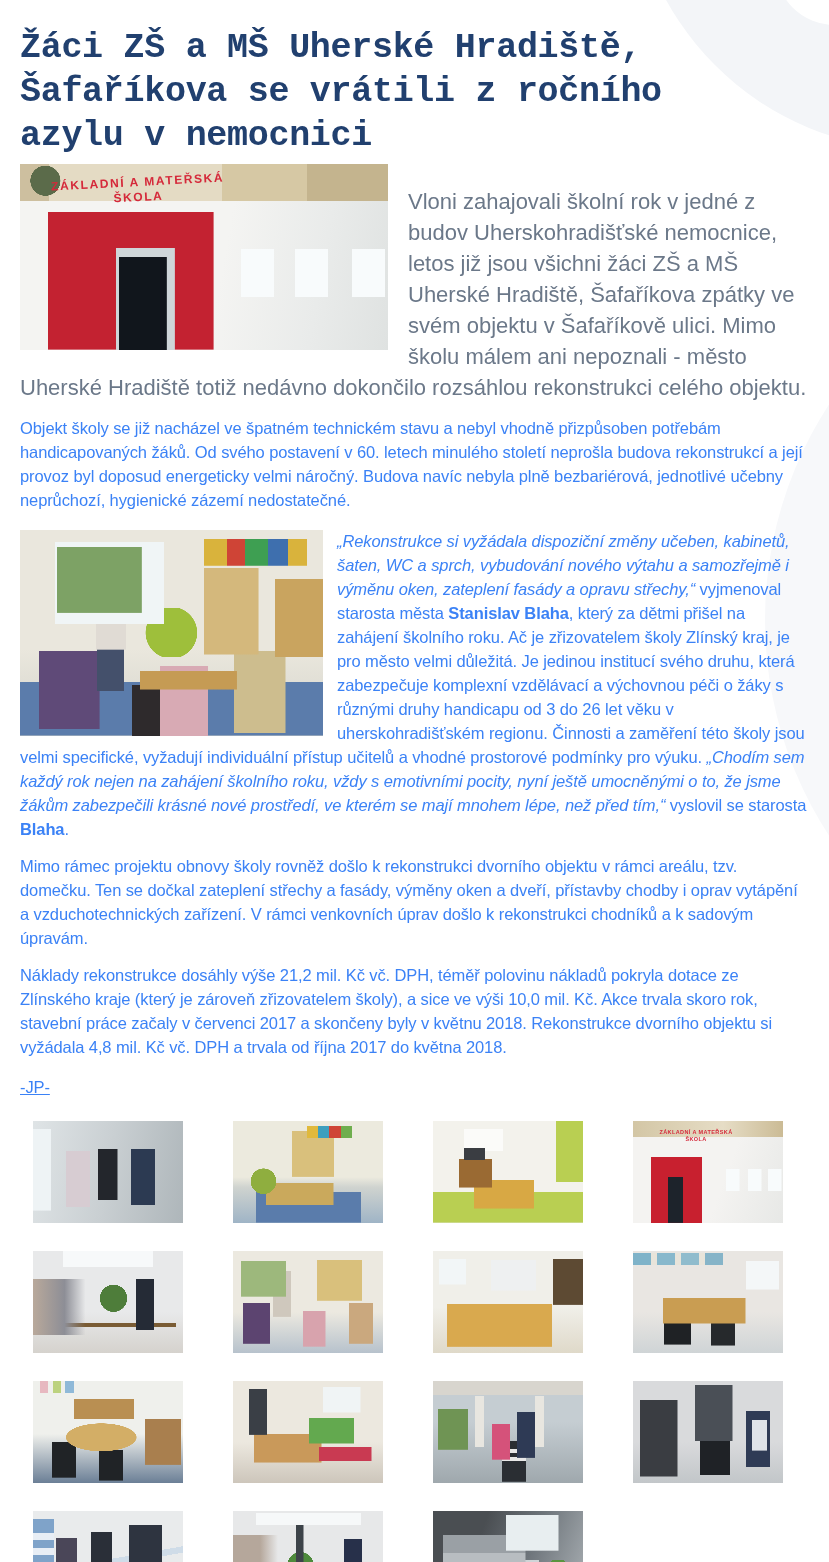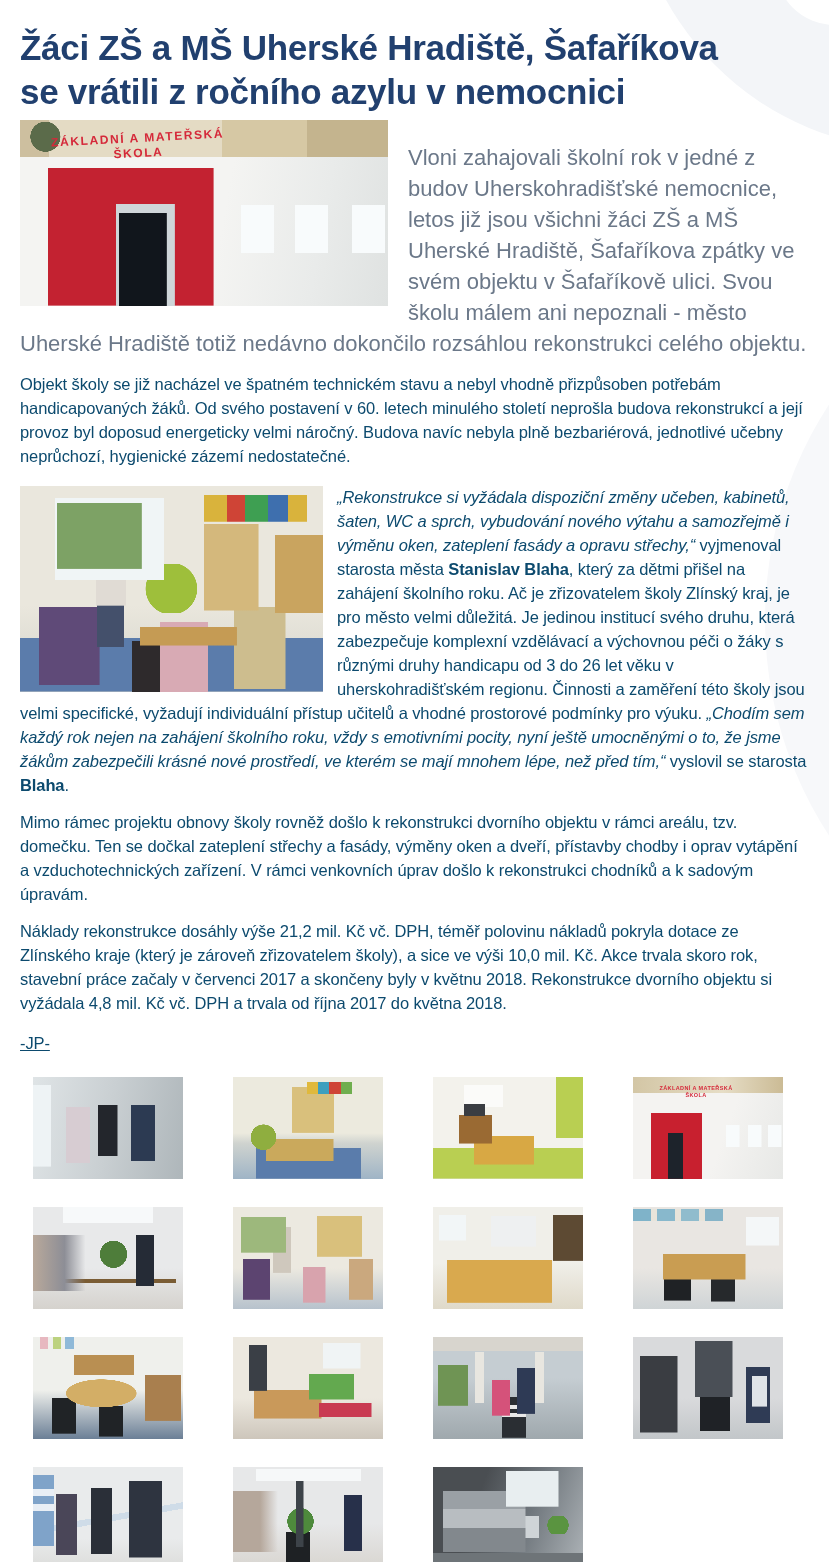--- a/index.html
+++ b/index.html
@@ -12,20 +12,21 @@
   .deco-blob  { position:absolute; top:-430px; left:630px;  width:580px; height:580px; border-radius:50%; background:#f3f5f8; }
   .deco-bite  { position:absolute; top:-95px;  left:775px;  width:120px; height:120px; border-radius:50%; background:#ffffff; }
   .deco-side  { position:absolute; top:225px;  left:765px;  width:790px; height:790px; border-radius:50%; background:#f7f8fa; }
 
   .article { position:relative; z-index:1; padding:0 20px; }
 
   h1.title {
     margin:26px 0 0; max-width:700px;
     font-size:35px; line-height:44px; font-weight:bold; color:#21406f;
     letter-spacing:-0.3px;
+    font-family:Liberation Mono, monospace;
   }
 
   .lead-block, .quote-block { display:flow-root; }
 
   .photo { float:left; position:relative; overflow:hidden; }
   .photo-1 { width:368px; height:186px; margin:6px 20px 6px 0; }
   .photo-2 { width:303px; height:206px; margin:5px 14px 6px 0; }
 
   .sign {
     position:absolute; left:4%; top:6%; width:56%;
@@ -34,21 +35,21 @@
     transform:rotate(-3deg);
   }
 
   .lead {
     margin:28px 0 0;
     font-size:22px; line-height:31px; color:#6b7889;
   }
 
   .body-p {
     margin:13px 0;
-    font-size:16.5px; line-height:24px; color:#0c4a6e; letter-spacing:-0.1px;
+    font-size:16.5px; line-height:24px; color:#3b82f6; letter-spacing:-0.1px;
   }
   .quote-p { margin:4px 0 0; }
   .seg-italic { font-style:italic; }
   .seg-bold   { font-weight:bold; }
 
   .sig { margin:16px 0 8px;text-decoration:underline; }
 
   .gallery {
     display:grid; grid-template-columns:repeat(4,150px);
     gap:28px 50px; margin:22px 0 0 13px;
@@ -72,21 +73,21 @@
 
     <h1 class="title">Žáci ZŠ a MŠ Uherské Hradiště, Šafaříkova se vrátili z ročního azylu v nemocnici</h1>
 
     <div class="lead-block">
       <figure class="photo photo-1" style="margin-left: 0px; background: linear-gradient(rgb(17, 22, 28), rgb(17, 22, 28)) 31% 100% / 13% 50% no-repeat, linear-gradient(rgb(207, 214, 217), rgb(207, 214, 217)) 31% 100% / 16% 55% no-repeat, linear-gradient(rgb(195, 34, 49), rgb(195, 34, 49)) 14% 100% / 45% 74% no-repeat, linear-gradient(rgb(248, 251, 252), rgb(248, 251, 252)) 66% 62% / 9% 26% no-repeat, linear-gradient(rgb(248, 251, 252), rgb(248, 251, 252)) 82% 62% / 9% 26% no-repeat, linear-gradient(rgb(248, 251, 252), rgb(248, 251, 252)) 99% 62% / 9% 26% no-repeat, radial-gradient(circle, rgb(91, 107, 74) 60%, transparent 61%) 2% 0px / 10% 18% no-repeat, linear-gradient(90deg, rgb(205, 191, 159) 0%, rgb(205, 191, 159) 8%, rgb(228, 219, 196) 8%, rgb(228, 219, 196) 55%, rgb(214, 200, 164) 55%, rgb(214, 200, 164) 78%, rgb(196, 180, 142) 78%) 0px 0px / 100% 20% no-repeat, linear-gradient(100deg, rgb(244, 244, 242) 0%, rgb(244, 244, 242) 55%, rgb(233, 235, 234) 80%, rgb(223, 226, 225) 100%) 0px 0px / 100% 100% no-repeat;">
         <div class="sign">
           <div>ZÁKLADNÍ A MATEŘSKÁ</div>
           <div>ŠKOLA</div>
         </div>
       </figure>
-      <p class="lead">Vloni zahajovali školní rok v jedné z budov Uherskohradišťské nemocnice, letos již jsou všichni žáci ZŠ a MŠ Uherské Hradiště, Šafaříkova zpátky ve svém objektu v Šafaříkově ulici. Svou školu málem ani nepoznali - město Uherské Hradiště totiž nedávno dokončilo rozsáhlou rekonstrukci celého objektu.</p>
+      <p class="lead">Vloni zahajovali školní rok v jedné z budov Uherskohradišťské nemocnice, letos již jsou všichni žáci ZŠ a MŠ Uherské Hradiště, Šafaříkova zpátky ve svém objektu v Šafaříkově ulici. Mimo školu málem ani nepoznali - město Uherské Hradiště totiž nedávno dokončilo rozsáhlou rekonstrukci celého objektu.</p>
     </div>
 
     <p class="body-p">Objekt školy se již nacházel ve špatném technickém stavu a nebyl vhodně přizpůsoben potřebám handicapovaných žáků. Od svého postavení v 60. letech minulého století neprošla budova rekonstrukcí a její provoz byl doposud energeticky velmi náročný. Budova navíc nebyla plně bezbariérová, jednotlivé učebny neprůchozí, hygienické zázemí nedostatečné.</p>
 
     <div class="quote-block">
       <figure class="photo photo-2" style="background: linear-gradient(90deg, rgb(217, 179, 60) 0%, rgb(217, 179, 60) 22%, rgb(207, 68, 54) 22%, rgb(207, 68, 54) 40%, rgb(62, 159, 82) 40%, rgb(62, 159, 82) 62%, rgb(62, 111, 174) 62%, rgb(62, 111, 174) 82%, rgb(217, 179, 60) 82%) 92% 5% / 34% 13% no-repeat, linear-gradient(rgb(125, 162, 101), rgb(125, 162, 101)) 17% 12% / 28% 32% no-repeat, linear-gradient(rgb(240, 245, 246), rgb(240, 245, 246)) 18% 10% / 36% 40% no-repeat, linear-gradient(rgb(212, 184, 124), rgb(212, 184, 124)) 74% 32% / 18% 42% no-repeat, linear-gradient(rgb(201, 164, 95), rgb(201, 164, 95)) 100% 38% / 16% 38% no-repeat, linear-gradient(rgb(224, 219, 212), rgb(224, 219, 212)) 28% 42% / 10% 28% no-repeat, linear-gradient(rgb(68, 80, 107), rgb(68, 80, 107)) 28% 72% / 9% 22% no-repeat, radial-gradient(circle, rgb(158, 191, 59) 55%, transparent 56%) 50% 50% / 26% 24% no-repeat, linear-gradient(rgb(197, 155, 84), rgb(197, 155, 84)) 58% 75% / 32% 9% no-repeat, linear-gradient(rgb(95, 74, 120), rgb(95, 74, 120)) 8% 95% / 20% 38% no-repeat, linear-gradient(rgb(216, 170, 180), rgb(216, 170, 180)) 55% 100% / 16% 34% no-repeat, linear-gradient(rgb(205, 189, 142), rgb(205, 189, 142)) 85% 98% / 17% 40% no-repeat, linear-gradient(rgb(46, 42, 44), rgb(46, 42, 44)) 42% 100% / 12% 25% no-repeat, linear-gradient(rgb(91, 124, 171), rgb(91, 124, 171)) 0px 100% / 100% 26% no-repeat, linear-gradient(rgb(234, 231, 221) 0%, rgb(234, 231, 221) 58%, rgb(211, 211, 203) 100%) 0px 0px / 100% 100% no-repeat;"></figure>
       <p class="body-p quote-p"><span class="seg-italic">„Rekonstrukce si vyžádala dispoziční změny učeben, kabinetů, šaten, WC a sprch, vybudování nového výtahu a samozřejmě i výměnu oken, zateplení fasády a opravu střechy,“ </span><span>vyjmenoval starosta města </span><span class="seg-bold">Stanislav Blaha</span><span>, který za dětmi přišel na zahájení školního roku. Ač je zřizovatelem školy Zlínský kraj, je pro město velmi důležitá.  Je jedinou institucí svého druhu, která zabezpečuje komplexní vzdělávací a výchovnou péči o žáky s různými druhy handicapu od 3 do 26 let věku v uherskohradišťském regionu. Činnosti a zaměření této školy jsou velmi specifické, vyžadují individuální přístup učitelů a vhodné prostorové podmínky pro výuku. </span><span class="seg-italic">„Chodím sem každý rok nejen na zahájení školního roku, vždy s emotivními pocity, nyní ještě umocněnými o to, že jsme žákům zabezpečili krásné nové prostředí, ve kterém se mají mnohem lépe, než před tím,“ </span><span>vyslovil se starosta </span><span class="seg-bold">Blaha</span><span>.</span></p>
     </div>
 
     <p class="body-p">Mimo rámec projektu obnovy školy rovněž došlo k rekonstrukci dvorního objektu v rámci areálu, tzv. domečku. Ten se dočkal zateplení střechy a fasády, výměny oken a dveří, přístavby chodby i oprav vytápění a vzduchotechnických zařízení. V rámci venkovních úprav došlo k rekonstrukci chodníků a k sadovým úpravám.</p>

